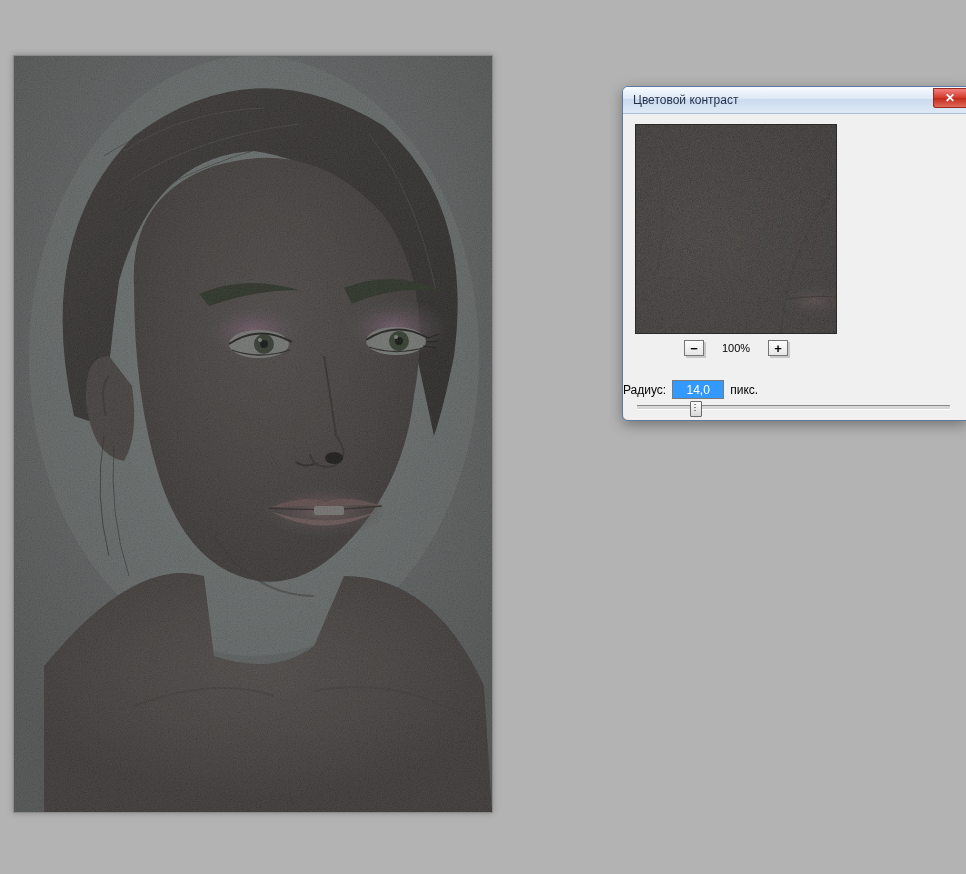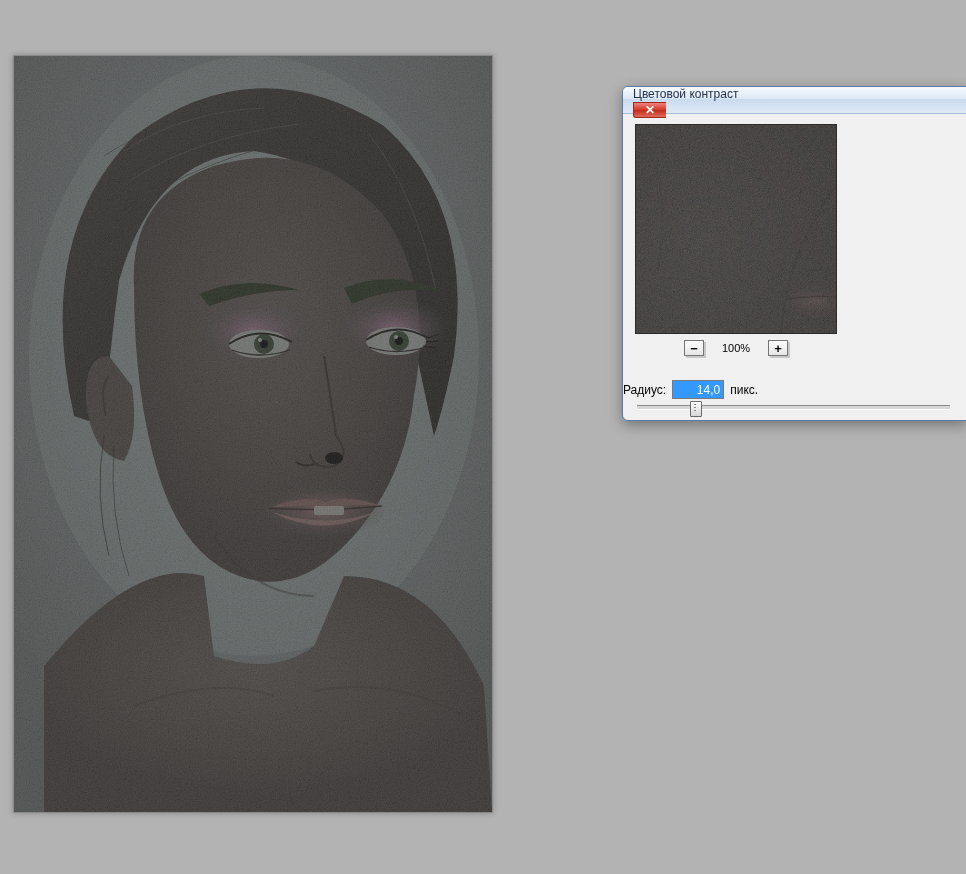--- a/index.html
+++ b/index.html
@@ -40,26 +40,25 @@
     border: 1px solid #5b7aa2;
     border-radius: 6px 0 0 6px;
     background: #f0f0f0;
     box-shadow: 0 4px 14px rgba(0,0,0,0.35);
     overflow: hidden;
   }
 
   .titlebar {
     height: 26px;
     display: flex;
-    align-items: flex-start;
+    align-items: center;
     justify-content: space-between;
     padding: 0 0 0 10px;
     background: linear-gradient(#f7fbff, #dde8f5 45%, #c9daee 46%, #dfeaf6);
     border-bottom: 1px solid #a9bfd8;
-    flex-direction: column;
   }
   .titlebar .title-text {
     color: #23324a;
     font-size: 12px;
   }
   .close-btn {
     width: 32px;
     height: 18px;
     margin-right: 0;
     background: linear-gradient(#f08080, #d43b2a 48%, #c22b1b 52%, #e06a5a);
@@ -163,21 +162,21 @@
     gap: 6px;
     padding: 0 0 0 0;
     margin-top: 10px;
     font-size: 12px;
   }
   .radius-input {
     width: 44px;
     height: 17px;
     border: 1px solid #7a7a7a;
     font-size: 12px;
-    text-align: right;
+    text-align: center;
     padding: 0 3px;
     background: #3399ff;
     color: #fff;
   }
   .radius-input::selection { background:#3399ff; color:#fff; }
 
   
   .slider-wrap {
     padding: 6px 16px 4px 14px;
   }

